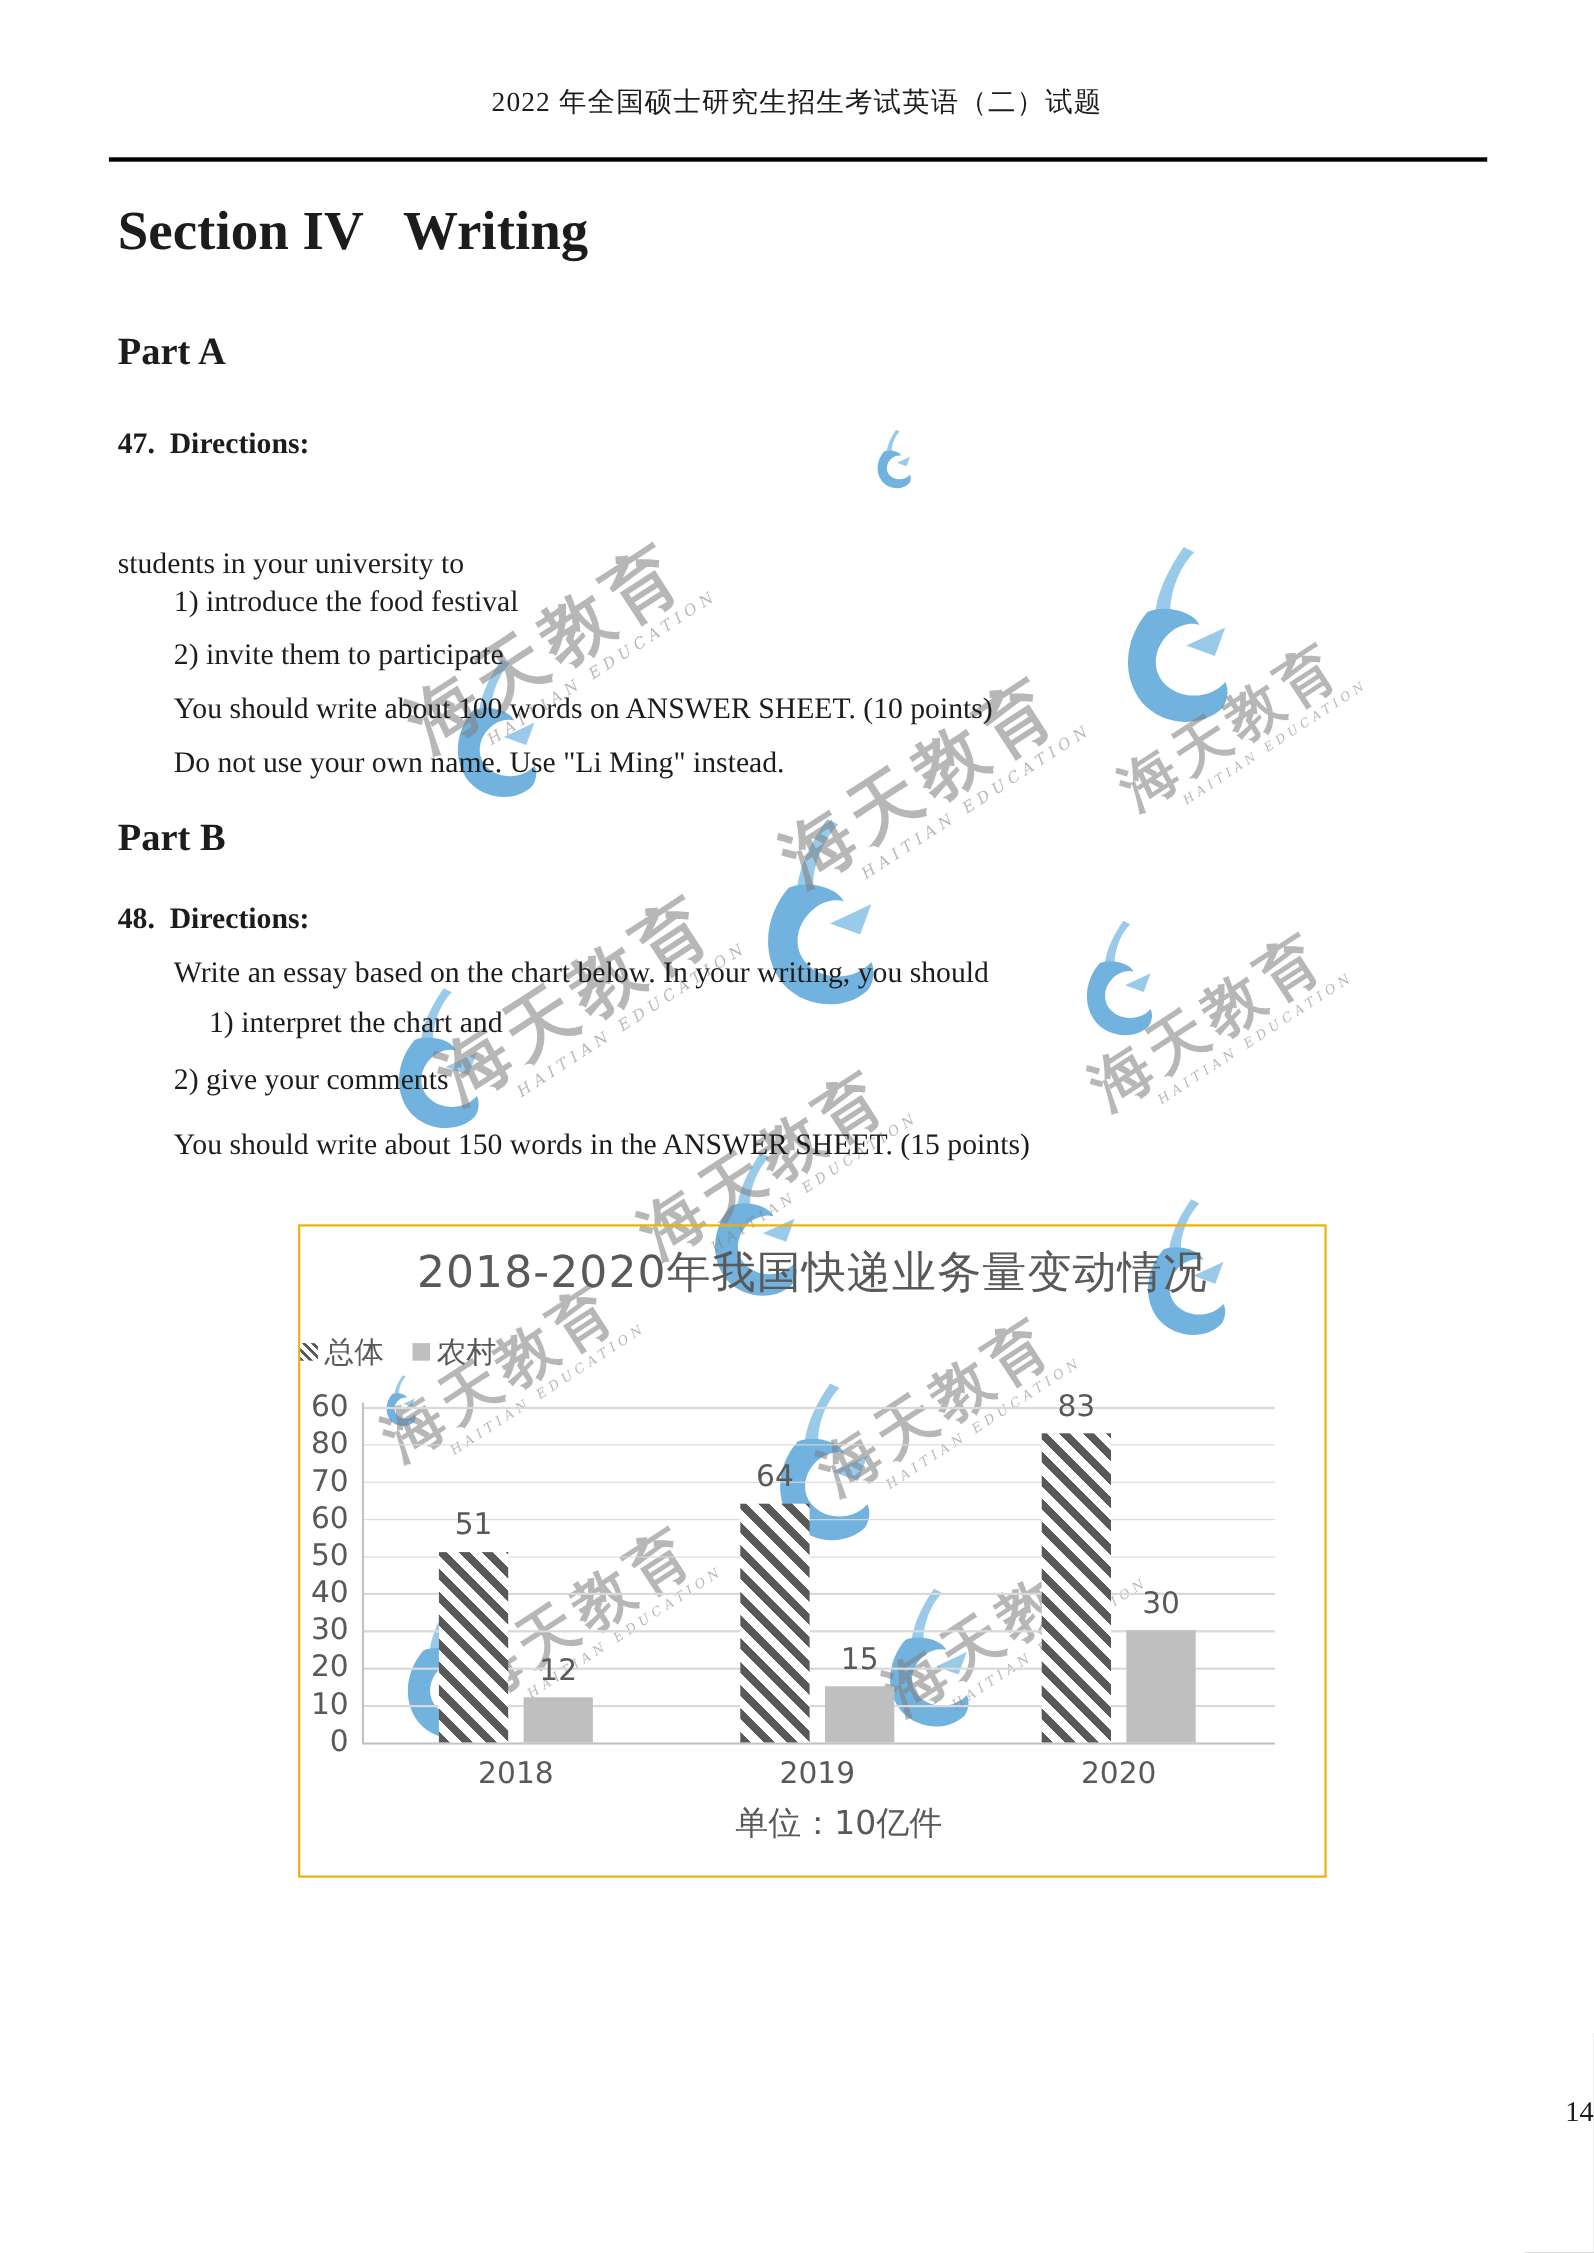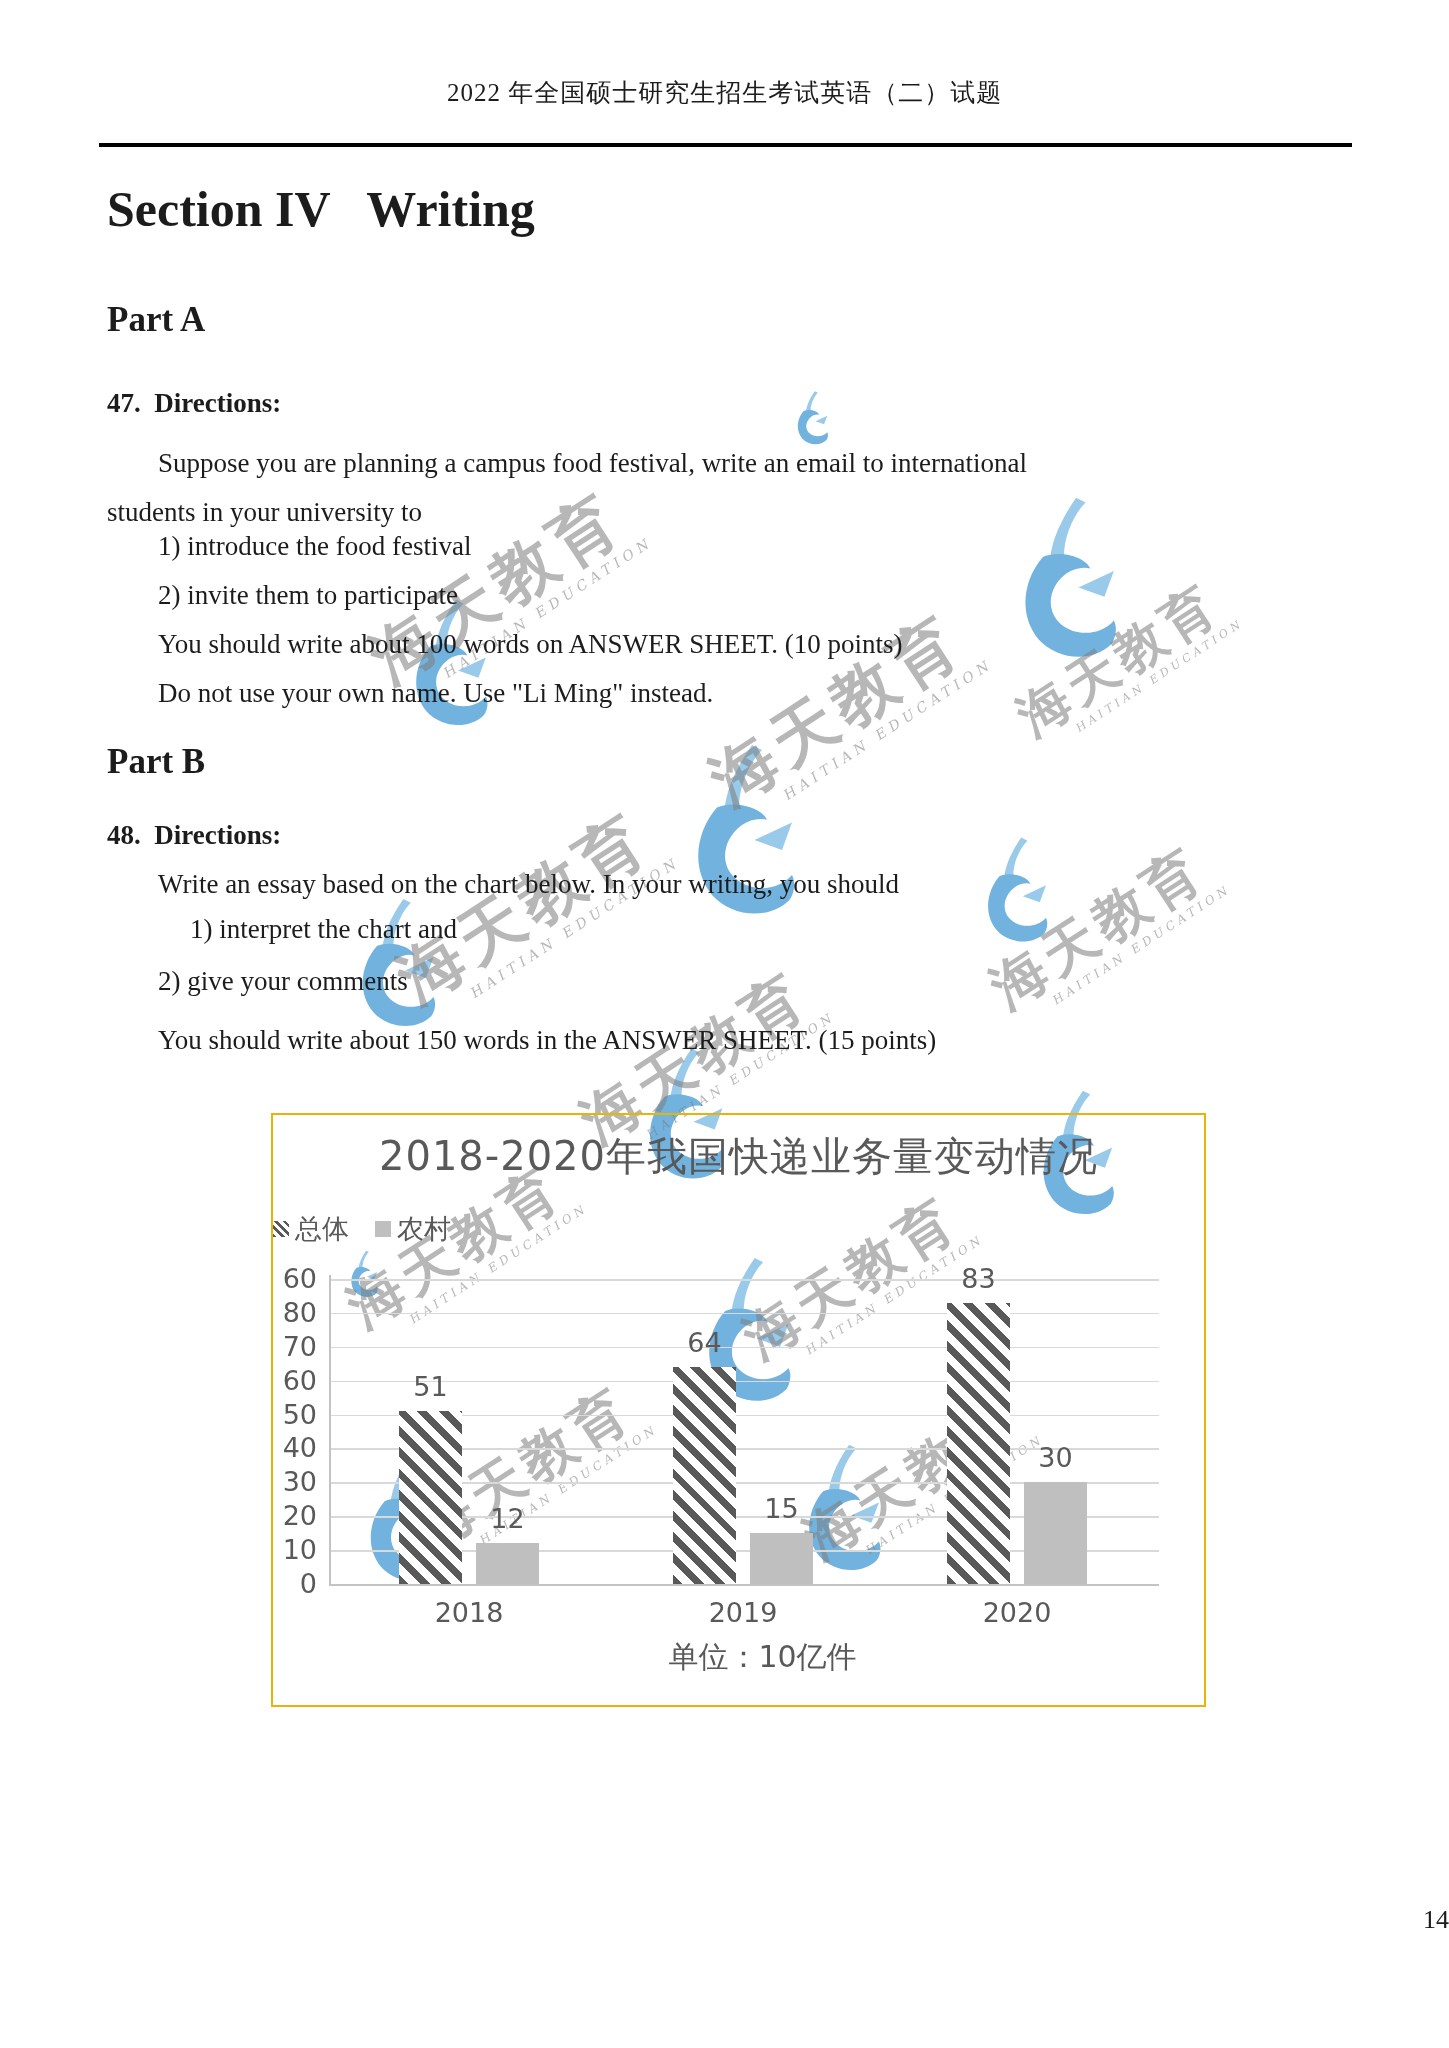--- a/index.html
+++ b/index.html
@@ -173,21 +173,20 @@
 
   <div class="content">
 
     <div class="page-header">2022 年全国硕士研究生招生考试英语（二）试题</div>
     <div class="header-rule"></div>
 
     <h1 class="section-title">Section IV   Writing</h1>
 
     <h2 class="part-heading" style="top:300px;">Part A</h2>
     <div class="dir-label" style="top:388px;">47.  Directions:</div>
-    <div class="body-line" style="top:448px;left:158px;">Suppose you are planning a campus food festival, write an email to international</div>
     <div class="body-line" style="top:497px;left:107px;">students in your university to</div>
     <div class="body-line" style="top:531px;left:158px;">1) introduce the food festival</div>
     <div class="body-line" style="top:580px;left:158px;">2) invite them to participate</div>
     <div class="body-line" style="top:629px;left:158px;">You should write about 100 words on ANSWER SHEET. (10 points)</div>
     <div class="body-line" style="top:678px;left:158px;">Do not use your own name. Use "Li Ming" instead.</div>
 
     <h2 class="part-heading" style="top:742px;">Part B</h2>
     <div class="dir-label" style="top:820px;">48.  Directions:</div>
     <div class="body-line" style="top:869px;left:158px;">Write an essay based on the chart below. In your writing, you should</div>
     <div class="body-line" style="top:914px;left:158px;margin-left:32px;">1) interpret the chart and</div>

